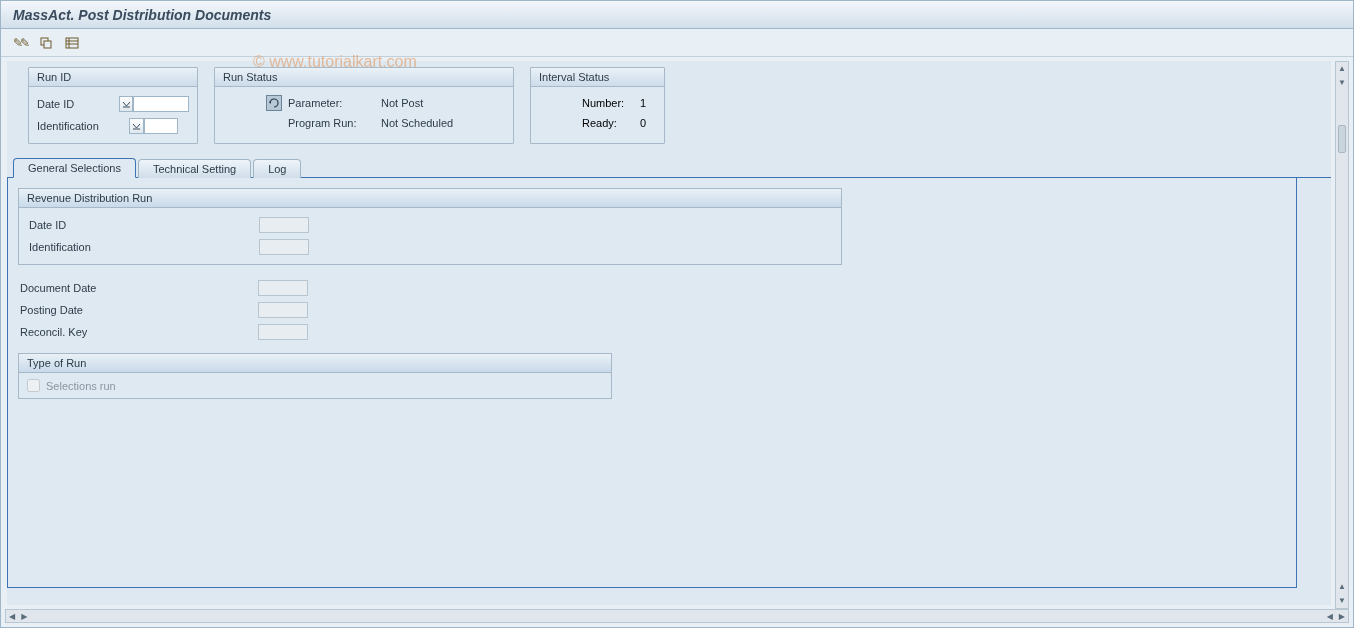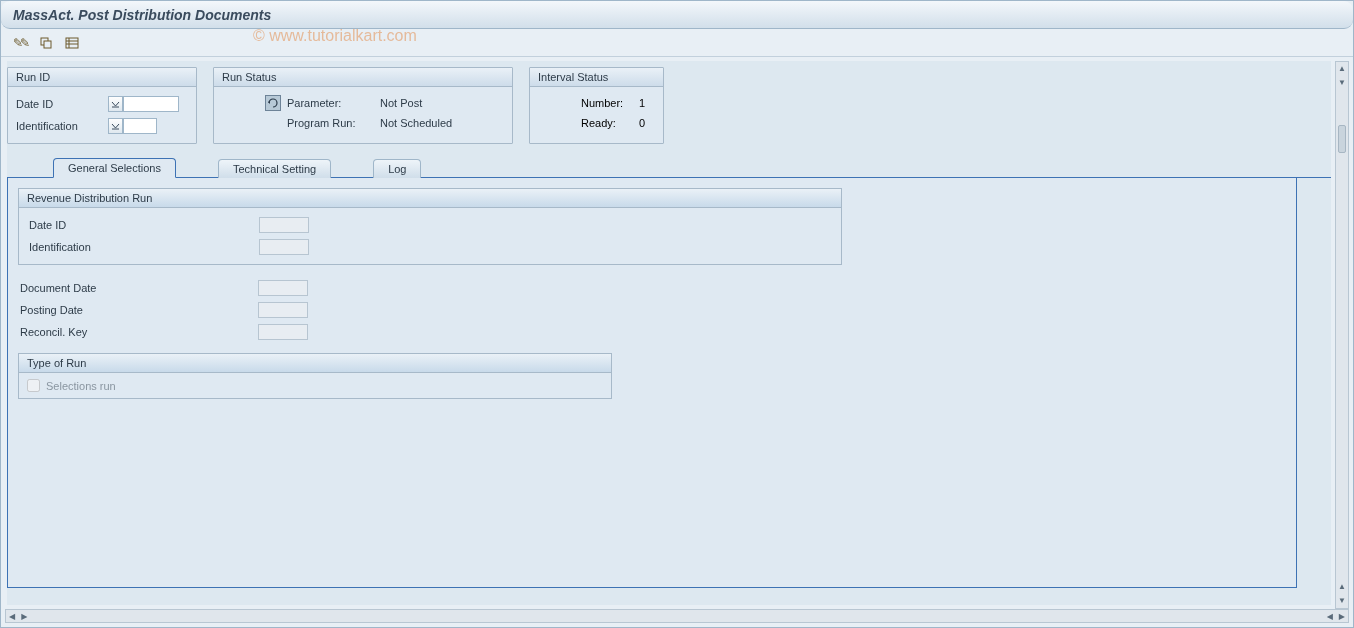--- a/index.html
+++ b/index.html
@@ -16,21 +16,21 @@
     border: 1px solid #9fb6c9;
     background: #e8eff5;
   }
   .title-bar {
     height: 28px;
     background: linear-gradient(#f3f7fb, #d2dfea);
     border-bottom: 1px solid #9fb6c9;
     display: flex; align-items: center;
     padding-left: 12px;
     font-weight: bold; font-style: italic;
-    font-size: 14px; color: #3a4b5d; border-radius: 9px;
+    font-size: 14px; color: #3a4b5d;
   }
   .toolbar {
     height: 28px;
     background: #e8eff5;
     display: flex; align-items: center;
     gap: 8px; padding: 0 10px;
     border-bottom: 1px solid #c2d0dc;
   }
   .toolbar-btn {
     width: 18px; height: 18px;
@@ -74,21 +74,21 @@
   }
   .group-box .gb-title {
     background: linear-gradient(#eaf1f7, #cddcea);
     border-bottom: 1px solid #a7b9c9;
     padding: 3px 8px;
     font-size: 11px; color: #2d3b48;
   }
   .group-box .gb-body {
     padding: 6px 8px;
   }
-  .run-id-box { width: 190px; }
+  .run-id-box { width: 170px; margin-left: 21px; }
   .run-status-box { width: 300px; }
   .interval-box { width: 135px; }
   .field-row { display: flex; align-items: center; height: 22px; }
   .field-label { width: 90px; color: #2d3b48; }
   .thin-input {
     width: 60px; height: 16px;
     border: 1px solid #9fb6c9;
     background: #fff; padding: 0 2px;
   }
   .thin-input-sm {
@@ -121,21 +121,21 @@
   }
   .tab {
     padding: 3px 14px;
     background: linear-gradient(#eef4f9,#d0deea);
     border: 1px solid #9fb6c9;
     border-bottom: none;
     border-radius: 4px 4px 0 0;
     margin-right: 2px;
     font-size: 11px; color: #2d3b48;
     cursor: pointer;
-    position: relative; bottom: -1px; margin-left: 40px;
+    position: relative; bottom: -1px;
   }
   .tab.active {
     background: #dfe9f2;
     border: 1px solid #3d72b4;
     border-bottom: 1px solid #dfe9f2;
     z-index: 2;
   }
   .tab-panel {
     background: #dfe9f2;
     border-left: 1px solid #3d72b4;
@@ -165,21 +165,21 @@
   }
   .plain-row-set { margin-bottom: 10px; }
   .plain-row-set .form-label{ padding-left: 2px;}
   .small-section-box {
     border: 1px solid #a7b9c9;
     width: 594px;
   }
   .checkbox-row { display: flex; align-items: center; padding: 6px 8px; color: #8a96a1;}
   .checkbox-row input { margin-right: 6px; }
   .watermark {
-    position: absolute; top: 26px; left: 252px;
+    position: absolute; top: 52px; left: 252px;
     font-size: 16px; color: rgba(226,122,45,0.45);
     pointer-events: none; z-index: 50;
   }
 </style>
 </head>
 <body>
 
 <div class="window">
   <div class="title-bar">
     <span>MassAct. Post Distribution Documents</span>

